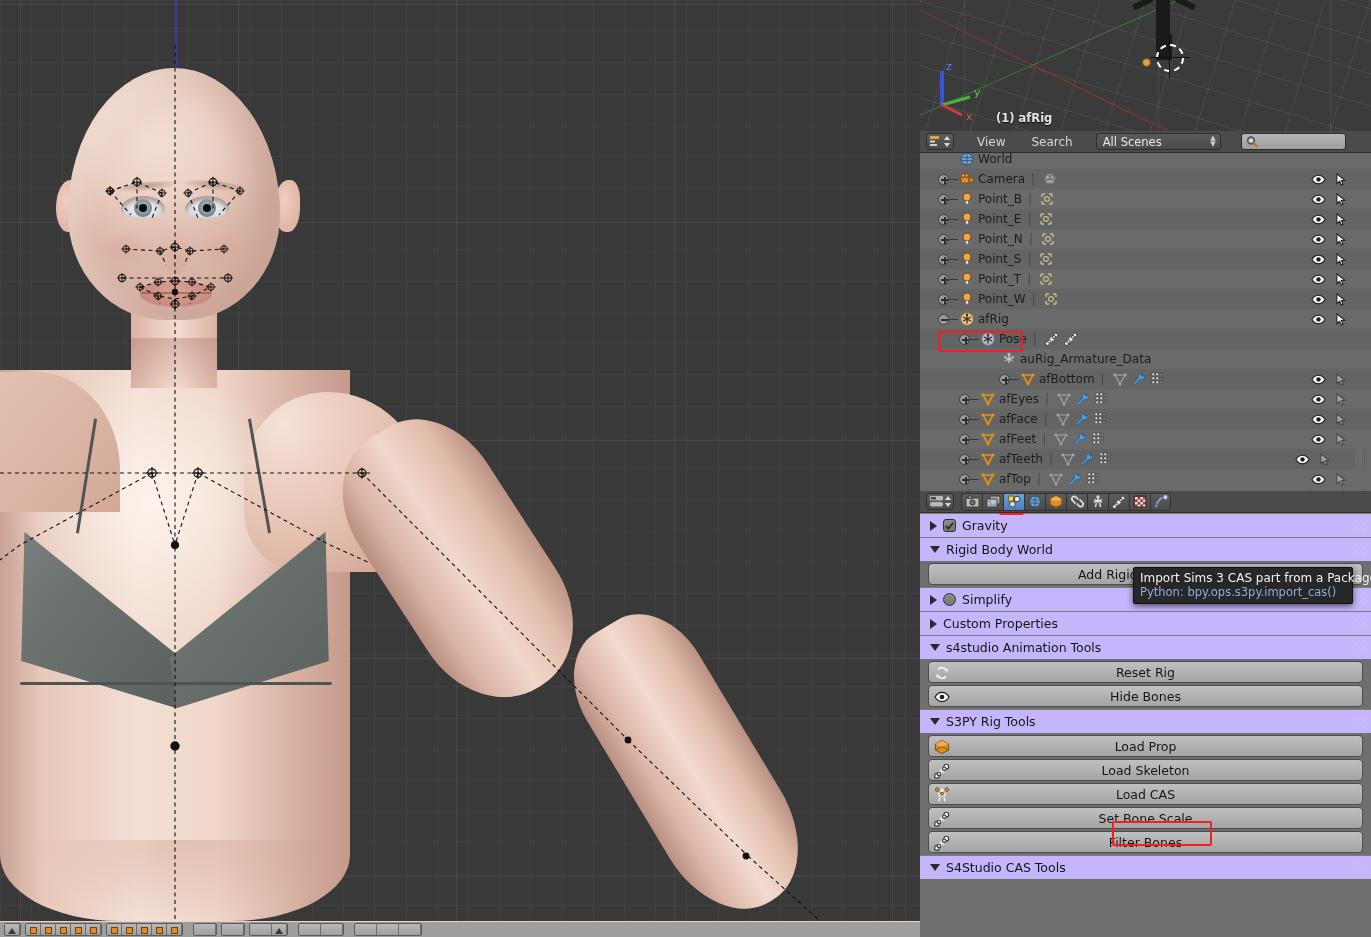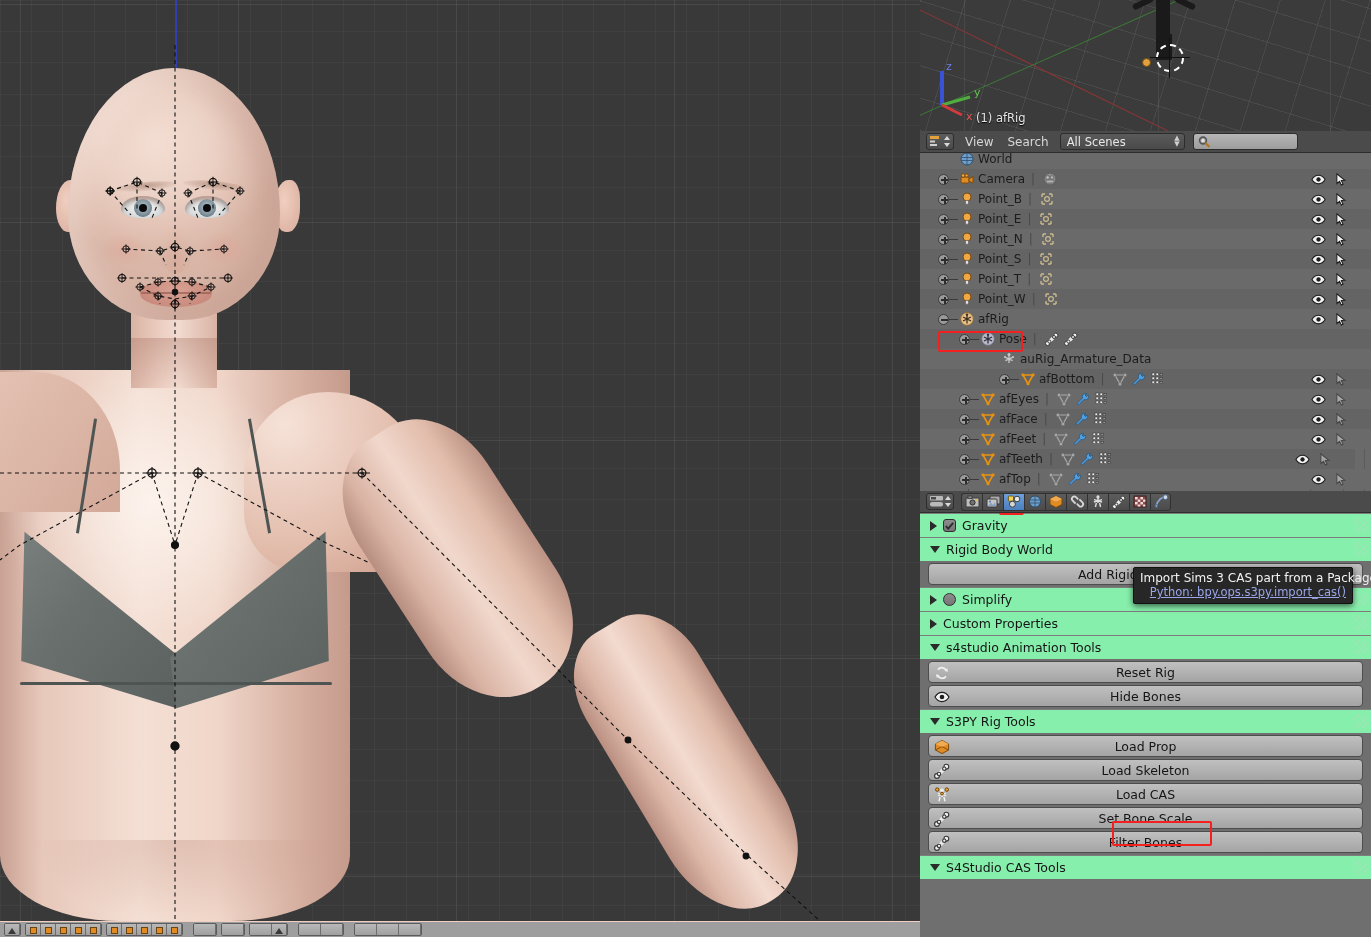--- a/index.html
+++ b/index.html
@@ -165,27 +165,27 @@
   .mf-part { position:absolute; background:#1a1a1a; }
   .mini-origin { position:absolute; left:222px; top:58px; width:9px; height:9px; border-radius:50%;
       background:#e2a03f; border:1px solid #6b4a12; }
   .mini-cursor { position:absolute; left:236px; top:44px; width:28px; height:28px; }
   .mc-ring { position:absolute; inset:0; border-radius:50%;
      border:2px dashed #fff; }
   .mc-cross-v { position:absolute; left:13px; top:-6px; width:1px; height:40px; background:#111; }
   .mc-cross-h { position:absolute; left:-6px; top:13px; width:40px; height:1px; background:#111; }
   #axis-gizmo { position:absolute; left:16px; bottom:22px; width:60px; height:50px; }
   .gz-label { position:absolute; font-size:11px; font-family:"DejaVu Sans", sans-serif; }
-  #mini-name { position:absolute; left:56px; bottom:6px; color:#e6e6e6; font-size:11.5px;
-      text-shadow:0 1px 1px #000; }
+  #mini-name { position:absolute; left:76px; bottom:6px; color:#e6e6e6; font-size:11.5px;
+      text-shadow:0 1px 1px #000;font-weight:bold; }
 
   
   #outliner { position:relative; width:451px; height:360px; background:#6a6a6a; }
   #outliner-header {
-    height:22px; background:#4b4b4b; display:flex; align-items:center; gap:8px; padding:0 6px;
+    height:22px; background:#4b4b4b; display:flex; align-items:center; gap:20px; padding:0 6px;
     border-bottom:1px solid #2e2e2e;
   }
   .hdr-iconbtn {
     width:28px; height:17px; border-radius:3px;
     background:linear-gradient(#5d5d5d,#4a4a4a); border:1px solid #2d2d2d;
     display:flex; align-items:center; justify-content:center; gap:1px;
   }
   .hdr-menu { color:#d7d7d7; font-size:12px; padding:0 3px; }
   .scene-sel {
     width:125px; height:17px; border-radius:3px; background:linear-gradient(#5a5a5a,#4a4a4a);
@@ -227,21 +227,21 @@
   .tabbtn { width:21px; height:18px; background:linear-gradient(#5c5c5c,#4b4b4b);
       border:1px solid #313131; border-right-width:0; display:flex; align-items:center; justify-content:center;}
   .tabbtn:first-child{ border-radius:3px 0 0 3px;}
   .tabbtn:last-child{ border-radius:0 3px 3px 0; border-right-width:1px;}
   .tabbtn.active { background:linear-gradient(#6f9fd8,#4a7fbe); }
 
   #props-body { position:relative; height:424px; overflow:hidden; }
   .pnl-head {
     position:relative; height:24px; display:flex; align-items:center; gap:6px;
     padding-left:10px; color:#151515; font-size:12.5px;
-    background:#86efac; border-top:1px solid #7d7d7d;
+    background:#c4b5fd; border-top:1px solid #7d7d7d;
   }
   .tri { width:0;height:0; }
   .tri.down { border-left:5px solid transparent;border-right:5px solid transparent;border-top:7px solid #2a2a2a;}
   .tri.right{ border-top:5px solid transparent;border-bottom:5px solid transparent;border-left:7px solid #2a2a2a;}
   .grip { position:absolute; right:4px; top:4px; width:14px; height:14px; opacity:.35;
      background:repeating-linear-gradient(135deg,#cfcfcf 0 1px, transparent 1px 4px); }
   .chk { width:13px; height:13px; border-radius:3px; border:1px solid #2f2f2f;
      background:linear-gradient(#8d8d8d,#757575); display:flex;align-items:center;justify-content:center;}
   .opbtn {
     position:relative; height:22px; margin:2px 8px; border-radius:4px;
@@ -253,21 +253,21 @@
      display:flex; align-items:center; justify-content:center; }
 
   
   #tooltip {
     position:absolute; left:213px; top:54px; width:220px;
     background:#272727; border:1px solid #111; border-radius:2px;
     padding:3px 6px 4px 6px; box-shadow:0 2px 6px rgba(0,0,0,.6);
     z-index:40;
   }
   #tooltip .tt1 { color:#f2f2f2; font-size:12px; white-space:nowrap; }
-  #tooltip .tt2 { color:#9aa6e8; font-size:11.5px; text-align:right;text-decoration:underline; }
+  #tooltip .tt2 { color:#9aa6e8; font-size:11.5px; text-align:left; }
 
   svg { display:block; overflow:visible; }
 </style>
 </head>
 <body>
 
 <div id="app">
 
   <div id="viewport3d">
     <div class="grid-minor"></div>

